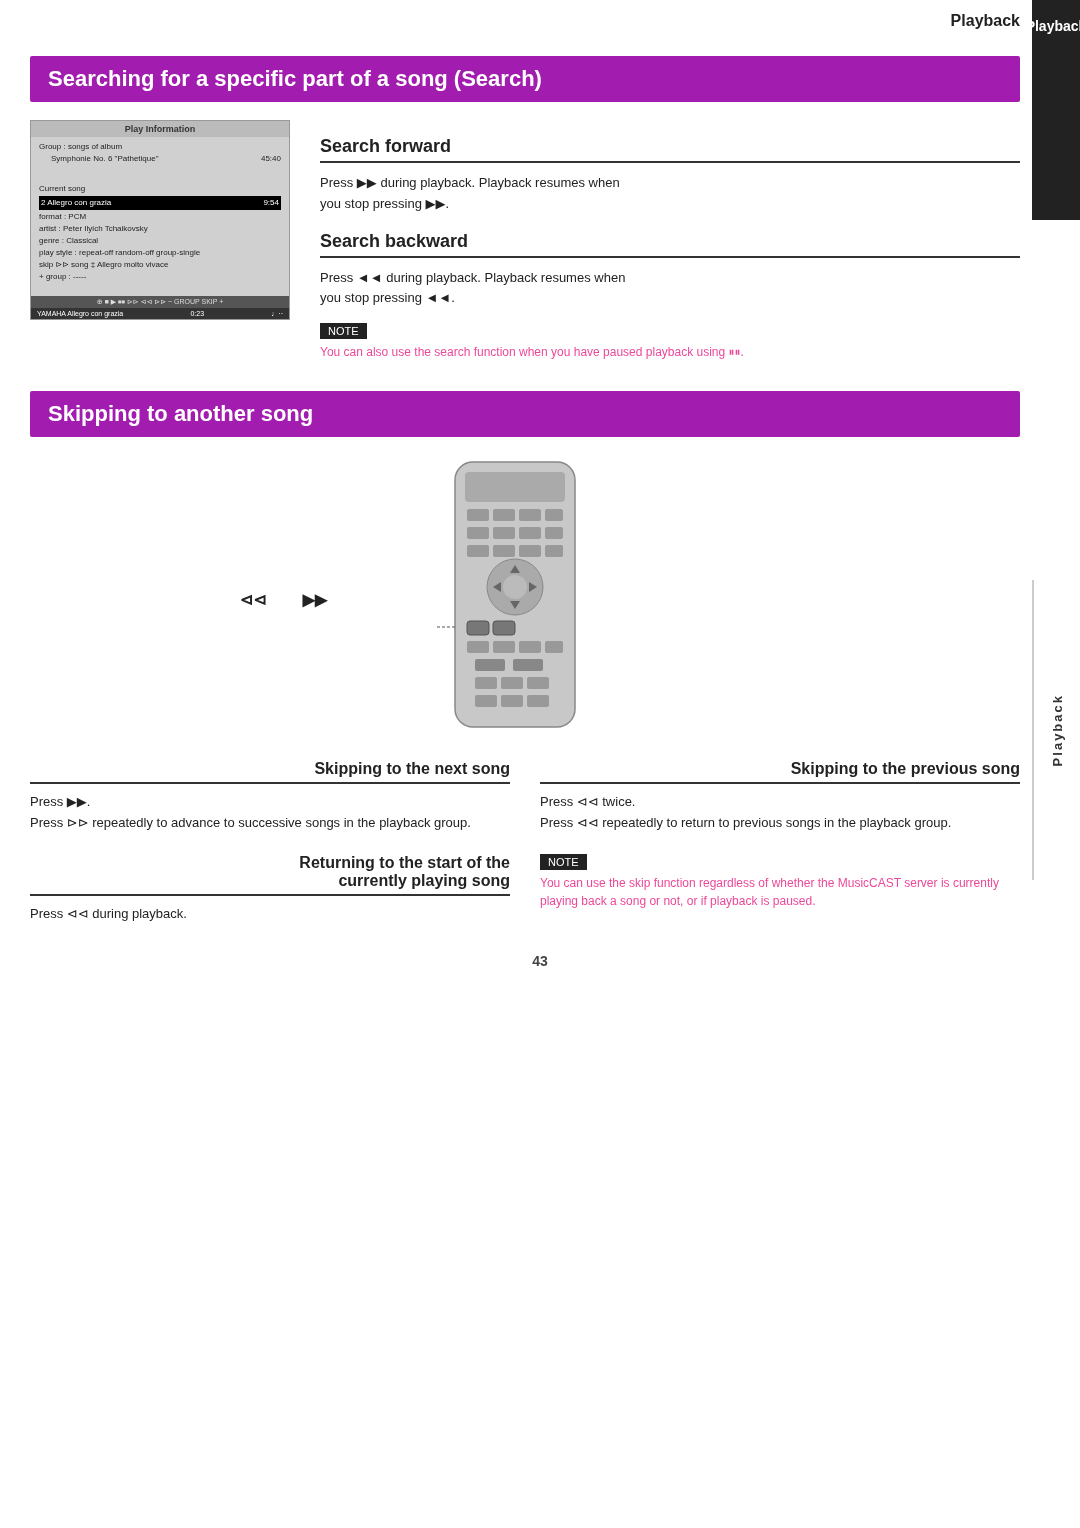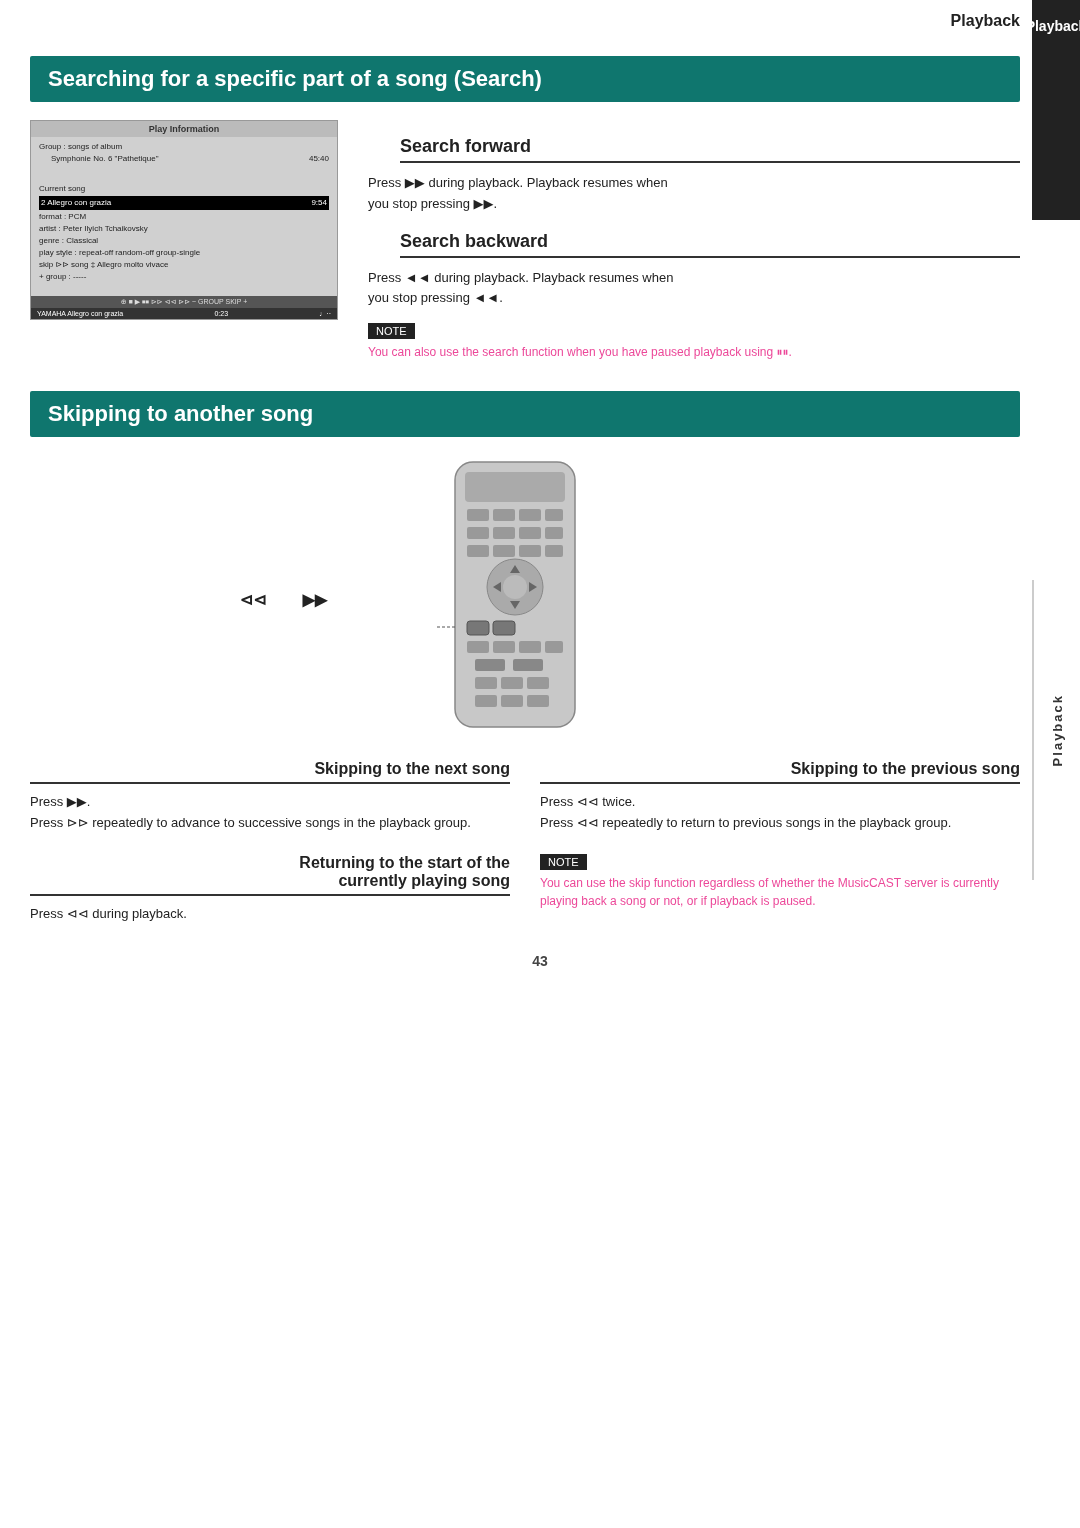--- a/index.html
+++ b/index.html
@@ -58,21 +58,21 @@
     }
 
     
     .content {
       margin: 0 60px 0 30px;
       padding-top: 20px;
     }
 
     
     .section-header {
-      background: #0f766e;
+      background: #a21caf;
       color: #fff;
       font-size: 22px;
       font-weight: bold;
       padding: 10px 18px;
       margin: 0 0 18px 0;
       border-radius: 2px;
     }
 
     
     .playback-label {
@@ -93,21 +93,21 @@
       flex: 0 0 260px;
     }
     .search-right {
       flex: 1;
     }
 
     
     .screen-image {
       background: #d0d0d0;
       border: 1px solid #999;
-      width: 308px;
+      width: 260px;
       height: 200px;
       display: flex;
       flex-direction: column;
       align-items: stretch;
       font-size: 9px;
       color: #333;
       overflow: hidden;
       position: relative;
     }
     .screen-title-bar {
@@ -148,21 +148,20 @@
 
     
     .sub-header {
       font-size: 18px;
       font-weight: bold;
       color: #222;
       border-bottom: 2px solid #333;
       padding-bottom: 4px;
       margin-bottom: 10px;
       margin-top: 16px;
-      margin-left: 32px;
     }
 
     .body-text {
       font-size: 13px;
       line-height: 1.6;
       color: #222;
       margin-bottom: 8px;
     }
 
     

